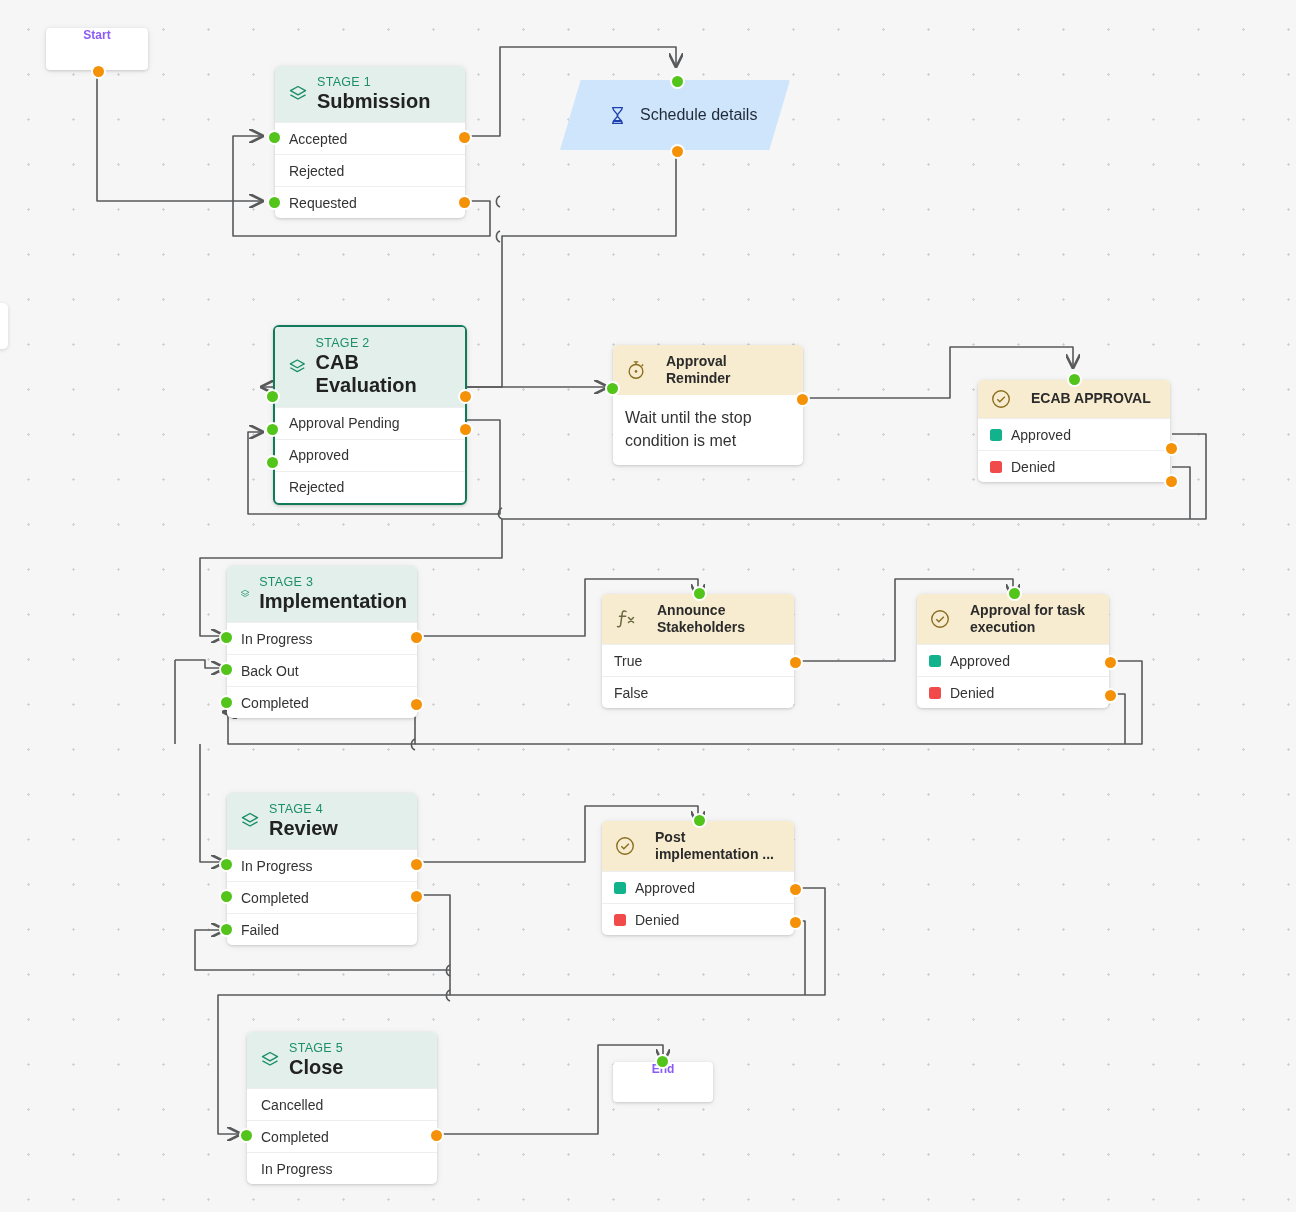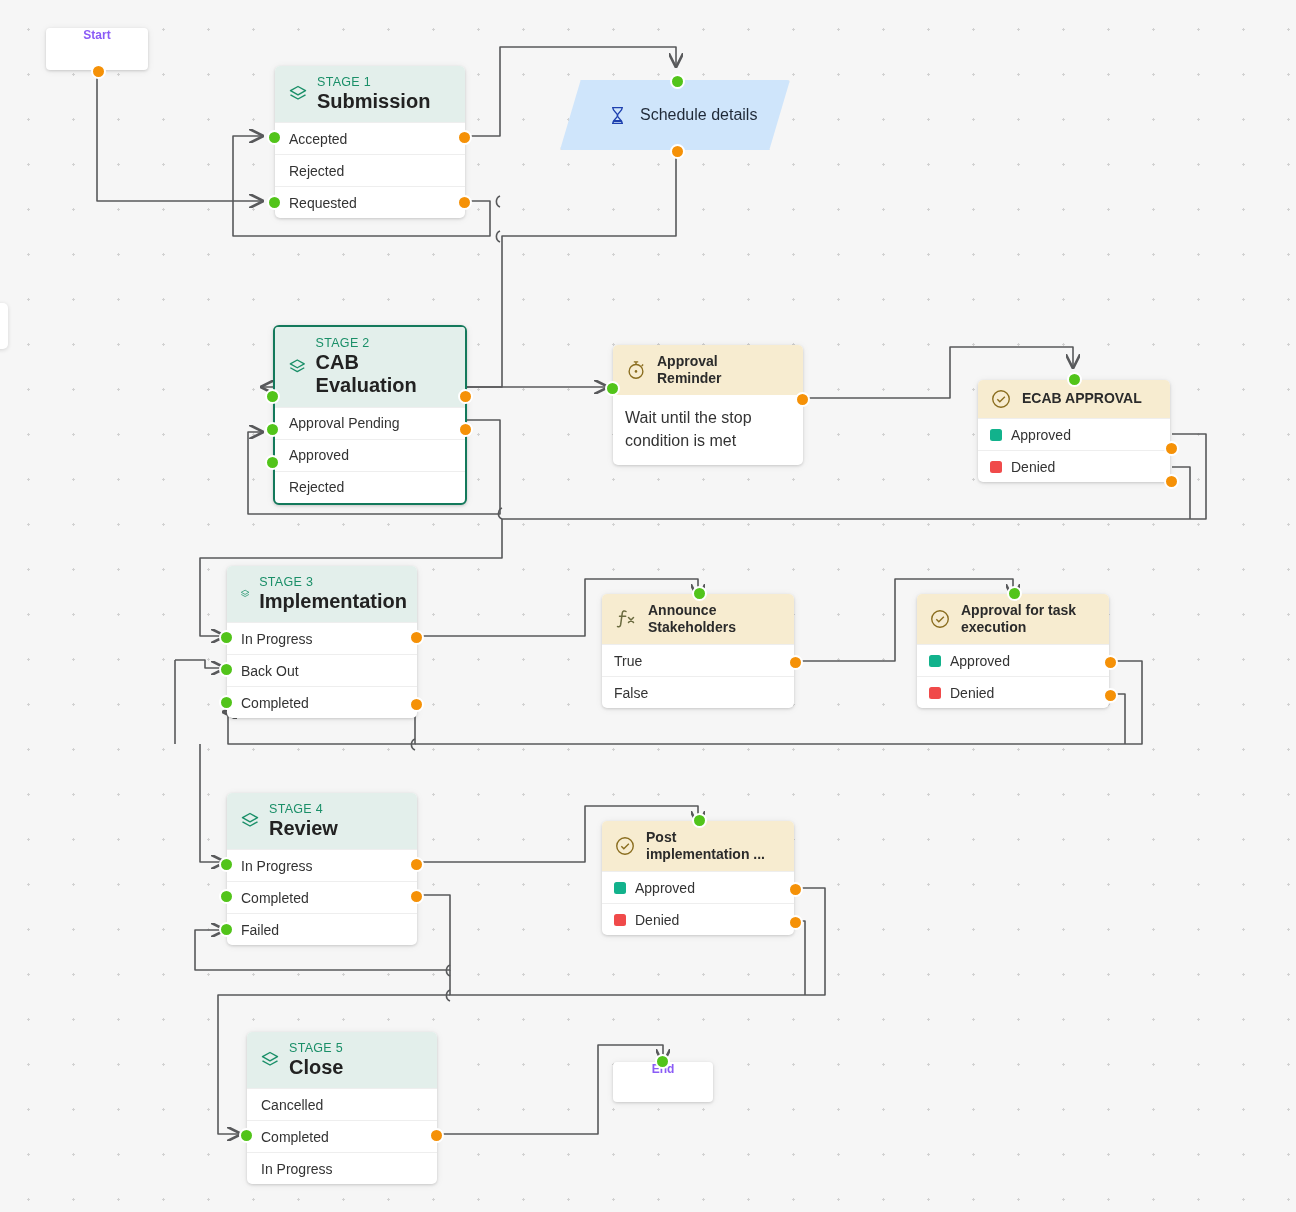--- a/index.html
+++ b/index.html
@@ -33,21 +33,21 @@
   .stage.selected .hdr{border-radius:3px 3px 0 0;}
   .stage .hdr .txt{display:flex;flex-direction:column;line-height:1.18;}
   .stage .stage-no{font-size:12.5px;color:#1a8f68;letter-spacing:.3px;}
   .stage .stage-name{font-size:20px;font-weight:bold;color:#222;}
   .row{height:32px;display:flex;align-items:center;padding-left:14px;
     font-size:14px;color:#333;border-top:1px solid #eeeeee;box-sizing:border-box;}
   .row:first-of-type{border-top:none;}
 
   
   .task .hdr{background:#f7ecd0;border-radius:5px 5px 0 0;
-    display:flex;align-items:center;gap:10px;padding:8px 10px 8px 12px;}
+    display:flex;align-items:center;gap:19px;padding:8px 10px 8px 12px;}
   .task .hdr .title{font-size:14px;font-weight:bold;color:#2b2b2b;line-height:1.22;}
   .task .body-txt{font-size:16px;color:#333;line-height:1.45;padding:11px 0 12px 12px;}
   .task .row{padding-left:12px;}
   .sw{width:12px;height:12px;border-radius:2.5px;display:inline-block;margin-right:9px;flex:0 0 auto;}
 
   
   .para{position:absolute;}
   .para .shape{position:absolute;left:0;top:0;width:100%;height:100%;
     background:#cfe5fb;border-radius:3px;
     clip-path:polygon(9% 0,100% 0,91% 100%,0 100%);

